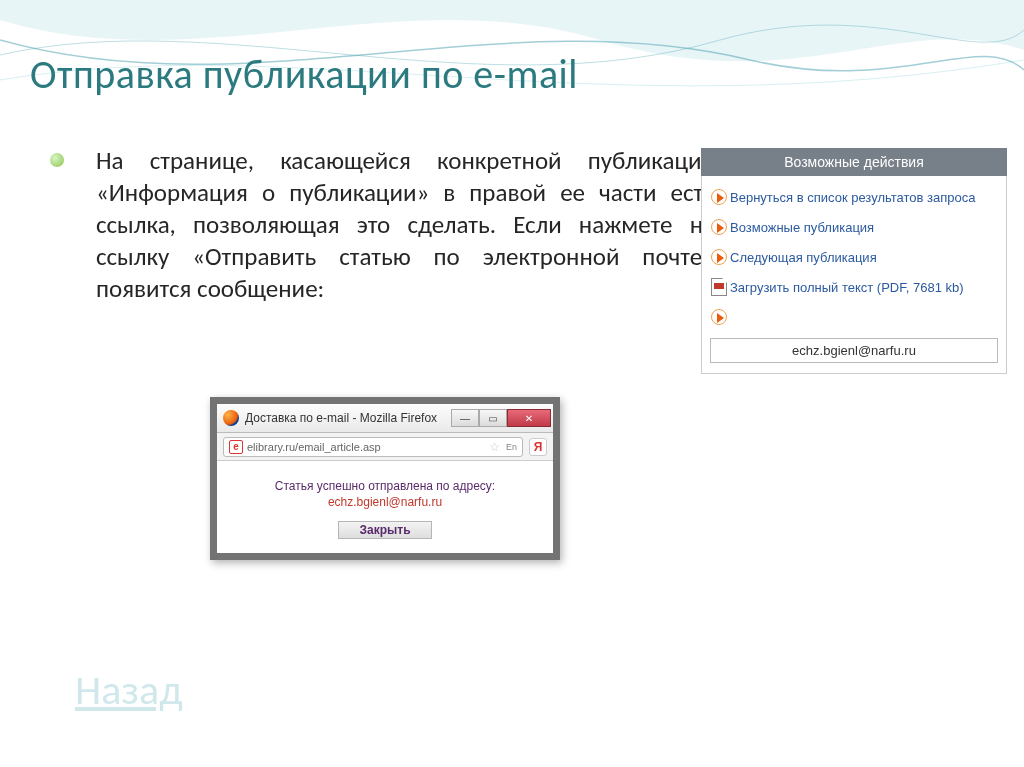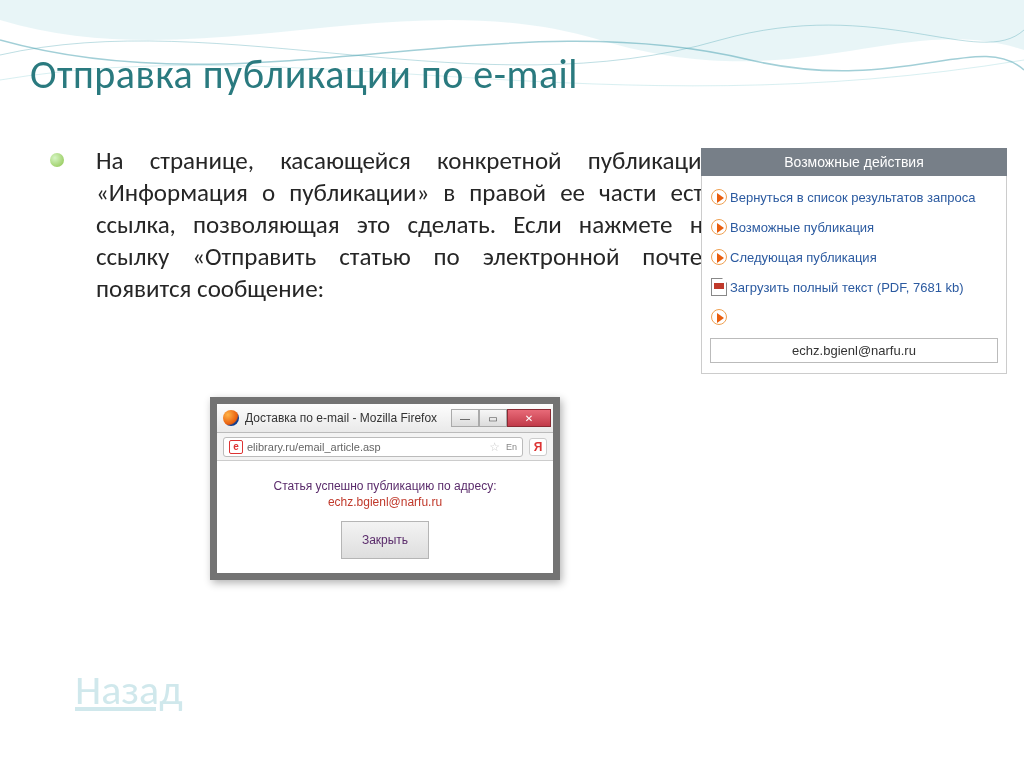--- a/index.html
+++ b/index.html
@@ -136,26 +136,27 @@
   .ff-body {
     background: #fff;
     padding: 18px 10px 14px;
     text-align: center;
     font-size: 12px;
   }
   .ff-sent { color: #5a2b6b; margin-bottom: 2px; }
   .ff-email { color: #c0392b; margin-bottom: 12px; }
   .ff-close-btn {
     display: inline-block;
-    padding: 11px 20px;
+    padding: 1px 20px;
     background: linear-gradient(#f3f3f3, #dedede);
     border: 1px solid #b5b5b5;
     font-size: 12px;
     color: #5a2b6b;
     cursor: pointer;
+    font-weight: bold;
   }
   
   .sidebar {
     position: absolute;
     top: 148px;
     right: 17px;
     width: 306px;
     font-family: Arial, sans-serif;
   }
   .sb-header {
@@ -276,21 +277,21 @@
       <span class="ff-e-icon">e</span>
       <span>elibrary.ru/email_article.asp</span>
       <span class="ff-url-right">
         <span class="ff-star">☆</span>
         <span>En</span>
       </span>
     </div>
     <span class="ff-ya">Я</span>
   </div>
   <div class="ff-body">
-    <div class="ff-sent">Статья успешно публикацию по адресу:</div>
+    <div class="ff-sent">Статья успешно отправлена по адресу:</div>
     <div class="ff-email">echz.bgienl@narfu.ru</div>
     <div class="ff-close-btn">Закрыть</div>
   </div>
 </div>
 
 <div class="sidebar">
   <div class="sb-header">Возможные действия</div>
   <div class="sb-body">
     <div class="sb-item">
       <div class="sb-icon">

